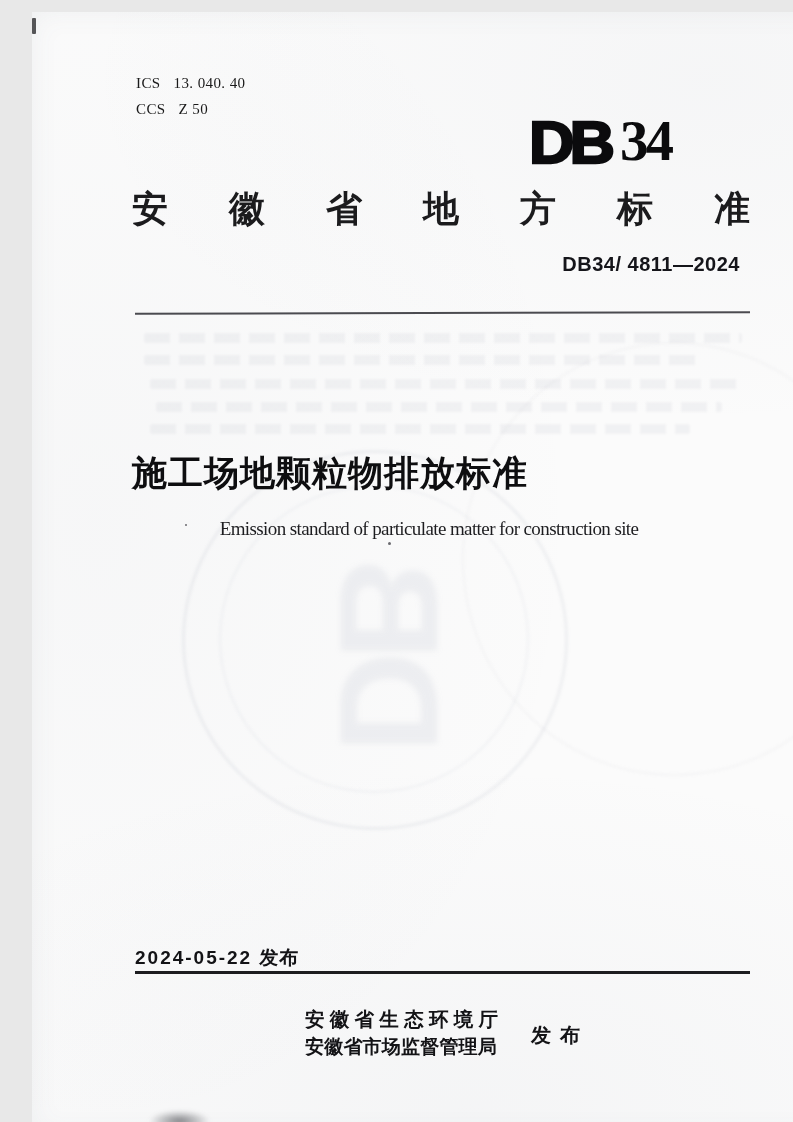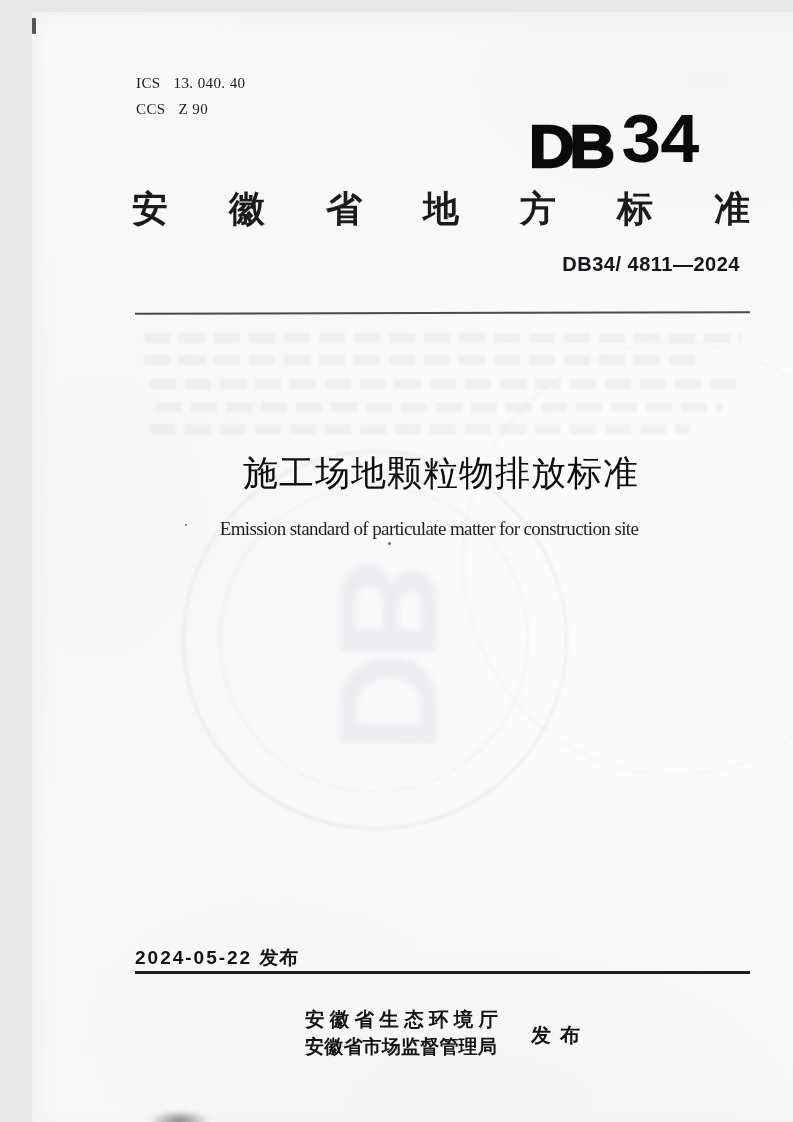--- a/index.html
+++ b/index.html
@@ -37,22 +37,22 @@
     display: flex; align-items: center; color: #0b0b0d;
   }
   .logo-db {
     font-family: "Liberation Sans", "DejaVu Sans", sans-serif;
     font-weight: bold; font-size: 63px; line-height: 1;
     letter-spacing: -5px;
     -webkit-text-stroke: 2.5px #0b0b0d;
     transform: scaleY(0.94); transform-origin: bottom;
   }
   .logo-num {
-    font-family: Liberation Mono, monospace;
-    font-weight: bold; font-size: 70px; line-height: 1;
+    font-family: Liberation Serif, serif;
+    font-weight: bold; font-size: 57px; line-height: 1;
     letter-spacing: -3px; margin-left: 10px;
   }
 
   
   .header-title {
     position: absolute; left: 100px; top: 178px; width: 618px;
     font-size: 36px; line-height: 1.05; font-weight: 600; color: #1b1b1d;
   }
   .char-justify { display: flex; justify-content: space-between; }
 
@@ -86,21 +86,21 @@
     display: flex; align-items: center; justify-content: center;
     font-weight: bold; font-size: 140px; letter-spacing: -8px;
     color: rgba(128,138,162,0.11);
     transform: rotate(90deg) scaleX(-1);
     filter: blur(3px);
   }
 
   
   .main-title {
     position: absolute; left: 100px; top: 442px; width: 618px;
-    text-align: center; font-size: 35px; font-weight: normal;
+    text-align: left; font-size: 35px; font-weight: bold;
     letter-spacing: 1px; color: #0e0e10; line-height: 1.1;
   }
   .title-en {
     position: absolute; left: 88px; top: 506px; width: 618px;
     text-align: center;
     font-family: Liberation Serif, serif;
     font-size: 19px; letter-spacing: -0.6px; color: #1d1d20;
   }
 
   
@@ -136,21 +136,21 @@
 
 <div class="page">
 
   <div class="corner-mark"></div>
 
   <div class="ics">
     <div>
       <span>ICS</span><span class="code">13. 040. 40</span>
     </div>
     <div>
-      <span>CCS</span><span class="code">Z 90</span>
+      <span>CCS</span><span class="code">Z 50</span>
     </div>
   </div>
 
   <div class="logo">
     <span class="logo-db">DB</span>
     <span class="logo-num">34</span>
   </div>
 
   <div class="header-title char-justify">
       <span>安</span>

